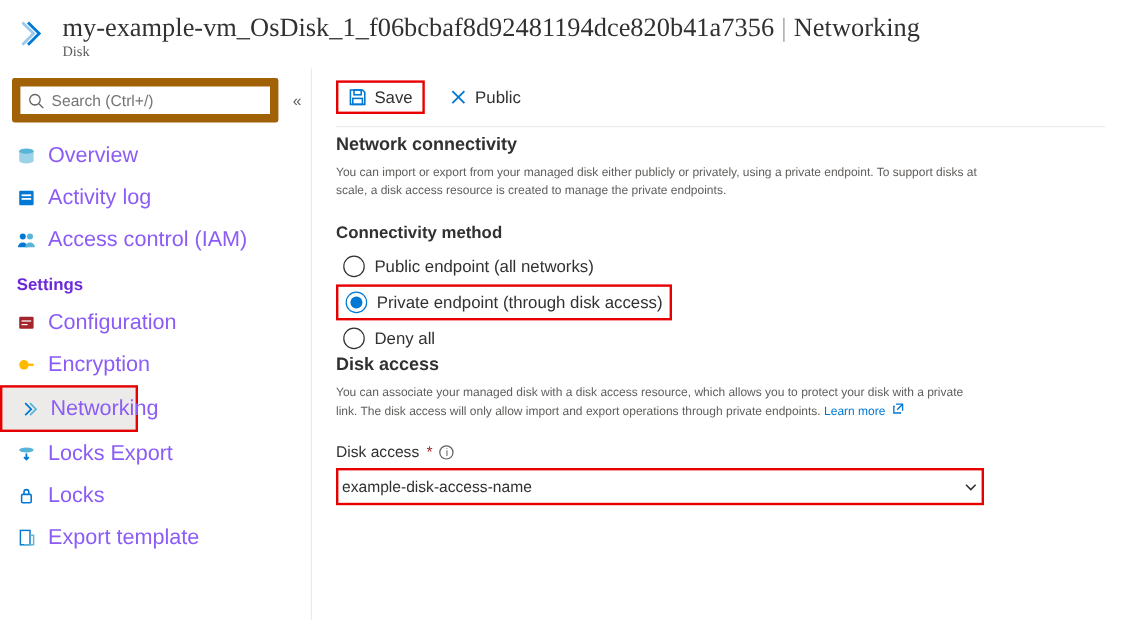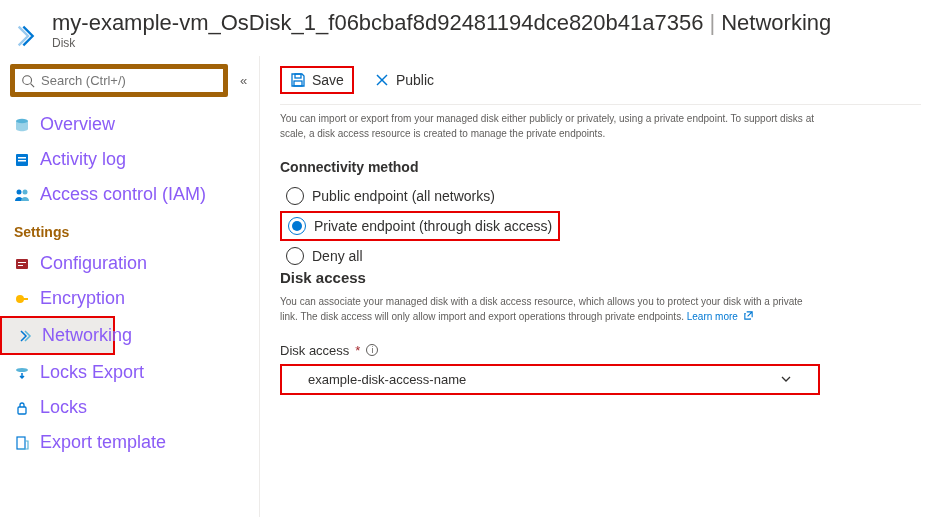--- a/index.html
+++ b/index.html
@@ -1,53 +1,53 @@
 <!DOCTYPE html>
 <html><head>
 <meta charset="utf-8">
 <style>
 * { box-sizing: border-box; margin: 0; padding: 0; }
 body { font-family: "Segoe UI", Arial, sans-serif; font-size: 13px; color: #323130; background: #fff; width: 941px; height: 517px; overflow: hidden; }
-.header { display: flex; align-items: flex-end; padding: 10px 14px 6px 14px; gap: 10px; }
+.header { display: flex; align-items: flex-start; padding: 10px 14px 6px 14px; gap: 10px; font-family: Liberation Serif, serif; }
 .header-icon { width: 28px; height: 28px; margin-top: 4px; flex-shrink: 0; }
 .header-text { display: flex; flex-direction: column; }
 .header-title { font-size: 22px; font-weight: 400; color: #323130; display: flex; align-items: center; gap: 6px; }
 .header-title .pipe { color: #a19f9d; }
 .header-sub { font-size: 12px; color: #605e5c; }
 .layout { display: flex; height: calc(100% - 52px); }
 .sidebar { width: 260px; border-right: 1px solid #edebe9; padding: 8px 0; }
 .search-row { display: flex; align-items: center; gap: 8px; padding: 0 10px 10px 10px; }
-.search-box { flex: 1; display: flex; align-items: center; border: 5px solid #a16207; border-radius: 2px; padding: 4px 6px; gap: 6px; }
+.search-box { flex: 1; display: flex; align-items: center; border: 7px solid #a16207; border-radius: 2px; padding: 4px 6px; gap: 6px; }
 .search-box input { border: none; outline: none; flex: 1; font-size: 13px; color: #605e5c; }
 .collapse-btn { color: #605e5c; font-size: 13px; padding: 2px 4px; cursor: pointer; }
 .nav-item { display: flex; align-items: center; gap: 10px; padding: 7px 14px; cursor: pointer; font-size: 18px; color: #8b5cf6; }
 .nav-item.active { background: #edebe9; }
 .nav-icon { width: 16px; height: 16px; flex-shrink: 0; display: flex; align-items: center; justify-content: center; }
-.nav-section { font-weight: 600; padding: 12px 14px 6px 14px; font-size: 14px; color: #a16207; }
+.nav-section { font-weight: 600; padding: 12px 14px 6px 14px; font-size: 14px; color: #6d28d9; }
 .red-box { border: 2px solid #e60000; }
 .content { flex: 1; padding: 0 20px 20px 20px; overflow: auto; }
 .toolbar { display: flex; align-items: center; gap: 12px; padding: 10px 0; border-bottom: 1px solid #edebe9; margin-bottom: 6px; }
 .tool-btn { display: flex; align-items: center; gap: 6px; padding: 4px 8px; cursor: pointer; font-size: 14px; color: #323130; }
 .tool-btn.save { border: 2px solid #e60000; }
 .tool-icon { width: 16px; height: 16px; }
 .section-heading { font-size: 15px; font-weight: 600; margin-bottom: 8px; color: #323130; }
 .section-desc { font-size: 10px; color: #605e5c; line-height: 1.5; max-width: 540px; margin-bottom: 18px; }
 .field-label { font-size: 14px; font-weight: 600; margin-bottom: 8px; color: #323130; }
 .radio-row { display: flex; align-items: center; gap: 8px; padding: 4px 6px; font-size: 14px; color: #323130; cursor: pointer; }
 .radio { width: 18px; height: 18px; border: 1px solid #323130; border-radius: 50%; display: flex; align-items: center; justify-content: center; flex-shrink: 0; }
 .radio.selected { border: 1px solid #0078d4; }
 .radio-dot { width: 10px; height: 10px; background: #0078d4; border-radius: 50%; }
 .radio-row.highlighted { border: 2px solid #e60000; display: inline-flex; }
 .radio-group { display: flex; flex-direction: column; align-items: flex-start; gap: 2px; }
 .learn-link { color: #0078d4; cursor: pointer; }
 .ext-icon { display: inline-block; vertical-align: middle; margin-left: 2px; }
 .req-label { display: flex; align-items: center; gap: 6px; font-size: 13px; margin-bottom: 6px; }
 .req-star { color: #a4262c; }
 .info-icon { width: 12px; height: 12px; border: 1px solid #605e5c; border-radius: 50%; display: inline-flex; align-items: center; justify-content: center; font-size: 9px; color: #605e5c; }
-.select-box { border: 2px solid #e60000; display: flex; align-items: center; justify-content: space-between; padding: 6px 26px; max-width: 540px; cursor: pointer; font-size: 13px; }
+.select-box { border: 2px solid #e60000; display: flex; align-items: center; justify-content: space-between; padding: 6px 3px; max-width: 540px; cursor: pointer; font-size: 13px; }
 .chevron { width: 12px; height: 12px; }
 </style>
 </head>
 <body>
 
 <div class="header">
   <span class="header-icon">
     <svg viewBox="0 0 24 24" width="28" height="28">
         <path fill="none" stroke="#0078d4" stroke-width="2" d="M8 4l8 8-8 8"></path>
         <path fill="none" stroke="#0078d4" stroke-width="2" d="M4 4l8 8-8 8" opacity="0.4"></path>
@@ -178,20 +178,21 @@
       </div>
       <div class="tool-btn">
         <svg class="tool-icon" viewBox="0 0 16 16">
             <line x1="3" y1="3" x2="13" y2="13" stroke="#0078d4" stroke-width="1.5"></line>
             <line x1="13" y1="3" x2="3" y2="13" stroke="#0078d4" stroke-width="1.5"></line>
           </svg>
         <span>Public</span>
       </div>
     </div>
 
+    <div class="section-heading">Network connectivity</div>
     <div class="section-desc">You can import or export from your managed disk either publicly or privately, using a private endpoint. To support disks at scale, a disk access resource is created to manage the private endpoints.</div>
 
     <div class="field-label">Connectivity method</div>
     <div class="radio-group">
       <label class="radio-row">
         <span class="radio"></span>
         <span>Public endpoint (all networks)</span>
       </label>
       <label class="radio-row highlighted">
         <span class="radio selected">

